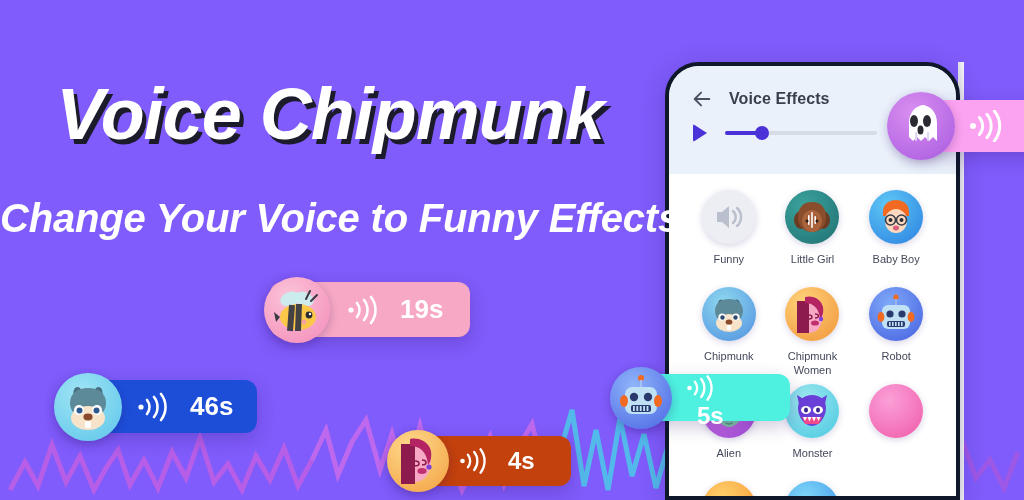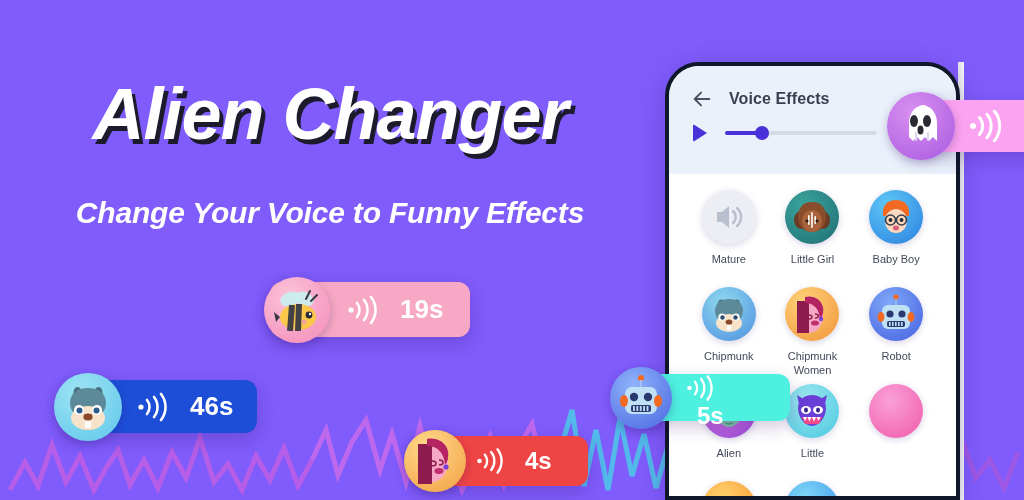--- a/index.html
+++ b/index.html
@@ -21,21 +21,21 @@
     font-style:italic;
     color:#ffffff;
     letter-spacing:-1px;
     text-align:center;
     line-height:1;
     text-shadow: 4px 5px 0 #1b1b2b;
     white-space:nowrap;
   }
   .subhead {
     margin-top:46px;
-    font-size:30px;
+    font-size:40px;
     font-weight:bold;
     font-style:italic;
     color:#ffffff;
     text-align:center;
     letter-spacing:-0.2px;
     white-space:nowrap;
   }
 
   
   .phone {
@@ -105,21 +105,21 @@
     box-shadow:0 3px 10px rgba(40,10,90,.25);
   }
   .badge .sec { color:#fff; font-weight:bold; }
   .wave-icon { flex:none; }
 
   
   #badge-bee     { left:270px; top:282px; width:200px; height:55px; background:#f7a8c4; }
   #badge-bee .bubble { width:66px; height:66px; left:-6px; }
   #badge-chip    { left:62px;  top:380px; width:195px; height:53px; background:#1d4ed8; }
   #badge-chip .bubble { width:68px; height:68px; left:-8px; }
-  #badge-women   { left:413px; top:436px; width:175px; height:50px; background:#ef4444; }
+  #badge-women   { left:396px; top:436px; width:175px; height:50px; background:#c2410c; }
   #badge-women .bubble { width:62px; height:62px; left:-9px; }
   #badge-robot   { left:625px; top:374px; width:165px; height:47px; background:#4ef0e0; }
   #badge-robot .bubble { width:62px; height:62px; left:-15px; }
   #badge-ghost   { left:905px; top:100px; width:160px; height:52px; background:#fba2f0; }
   #badge-ghost .bubble { width:68px; height:68px; left:-18px; }
 
   .badge .inner { display:flex; align-items:center; height:100%; }
   #badge-bee   .inner { padding-left:76px;text-align:center; }
   #badge-chip  .inner { padding-left:74px; }
   #badge-women .inner { padding-left:62px; }
@@ -135,21 +135,21 @@
 <body>
 
 <svg class="wave-layer" viewBox="0 0 1024 110" preserveAspectRatio="none">
   <polyline fill="none" stroke="#c85fe0" stroke-width="5" stroke-opacity=".75" points="10,100 25,72 38,96 52,55 66,92 80,66 94,100 106,78 118,60 130,95 144,70 158,98 172,62 186,88 200,48 214,92 228,74 242,100 256,66 270,90 284,58 298,96 312,70"></polyline>
   <polyline fill="none" stroke="#d86ee8" stroke-width="5" stroke-opacity=".7" points="312,70 326,40 338,85 352,52 366,30 380,80 392,44 406,92 420,36 434,88 448,64 462,100 476,70 490,46 504,94 518,58 532,34 546,90 560,62"></polyline>
   <polyline fill="none" stroke="#4fc3e8" stroke-width="5" stroke-opacity=".9" points="560,62 572,20 584,96 596,40 608,100 620,28 632,86 644,44 656,98 668,56"></polyline>
   <polyline fill="none" stroke="#b055d8" stroke-width="5" stroke-opacity=".6" points="668,56 682,96 696,40 710,88 724,58 738,100 752,48 766,92 780,30 794,86 808,64 822,98 836,44 850,90 864,56 878,100 892,66 906,38 920,94 934,60 948,96 962,50 976,88 990,70 1004,98 1018,62"></polyline>
 </svg>
 
 <div class="headline-wrap">
-  <div class="headline">Alien Changer</div>
+  <div class="headline">Voice Chipmunk</div>
   <div class="subhead">Change Your Voice to Funny Effects</div>
 </div>
 
 <div class="phone-side"></div>
 
 <div class="phone">
   <div class="phone-inner">
 
     <div class="phone-header">
       <div class="ph-top">
@@ -174,21 +174,21 @@
       <div class="cell">
         <div class="av" style="background:#eceef3;">
           <svg viewBox="0 0 54 54">
               <g fill="#b9bfcc">
             <path d="M20 22h-5v10h5l7 6V16z"></path>
             <path d="M31 21a8 8 0 010 12" fill="none" stroke="#b9bfcc" stroke-width="2.4" stroke-linecap="round"></path>
             <path d="M35 18a12 12 0 010 18" fill="none" stroke="#b9bfcc" stroke-width="2.4" stroke-linecap="round"></path>
           </g>
             </svg>
         </div>
-        <div class="cell-lbl">Mature</div>
+        <div class="cell-lbl">Funny</div>
       </div>
 
       <div class="cell">
         <div class="av" style="background:radial-gradient(circle at 35% 30%,#3ba39c,#1f6f72);">
           <svg viewBox="0 0 54 54">
             <ellipse cx="16" cy="30" rx="7" ry="9" fill="#6b3b22"></ellipse>
             <ellipse cx="38" cy="30" rx="7" ry="9" fill="#6b3b22"></ellipse>
             <path d="M27 12c9 0 14 6 14 15s-6 15-14 15-14-6-14-15S18 12 27 12z" fill="#8a4d2c"></path>
             <ellipse cx="27" cy="31" rx="10" ry="11" fill="#a8633c"></ellipse>
             <g fill="#fff">
@@ -302,21 +302,21 @@
               <ellipse cx="33" cy="26" rx="2" ry="2.6" fill="#3a2190"></ellipse>
             <path d="M17 33h20l-3 7H20z" fill="#f04a8a"></path>
             <g fill="#fff">
                 <path d="M18 33l2 4 2-4z"></path>
                 <path d="M22.5 33l2 4.5 2-4.5z"></path>
                 <path d="M27 33l2 4.5 2-4.5z"></path>
                 <path d="M31.5 33l2 4 2-4z"></path>
               </g>
           </svg>
         </div>
-        <div class="cell-lbl">Little</div>
+        <div class="cell-lbl">Monster</div>
       </div>
 
       <div class="cell">
         <div class="av" style="background:radial-gradient(circle at 38% 30%,#fba0d8,#ef5aa8);"></div>
         <div class="cell-lbl"></div>
       </div>
       <div class="cell">
         <div class="av" style="background:radial-gradient(circle at 38% 30%,#ffd06a,#f59432);"></div>
         <div class="cell-lbl"></div>
       </div>

